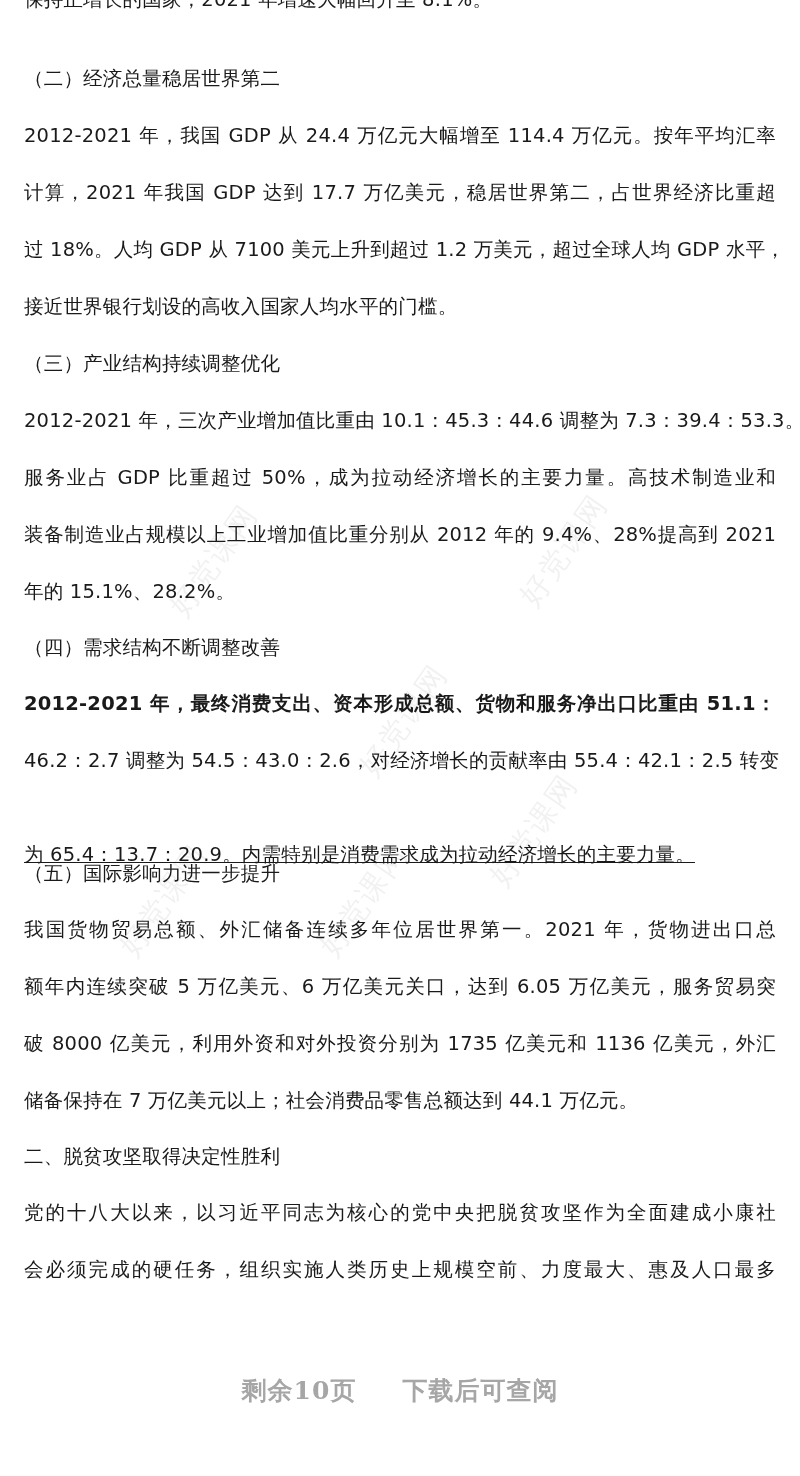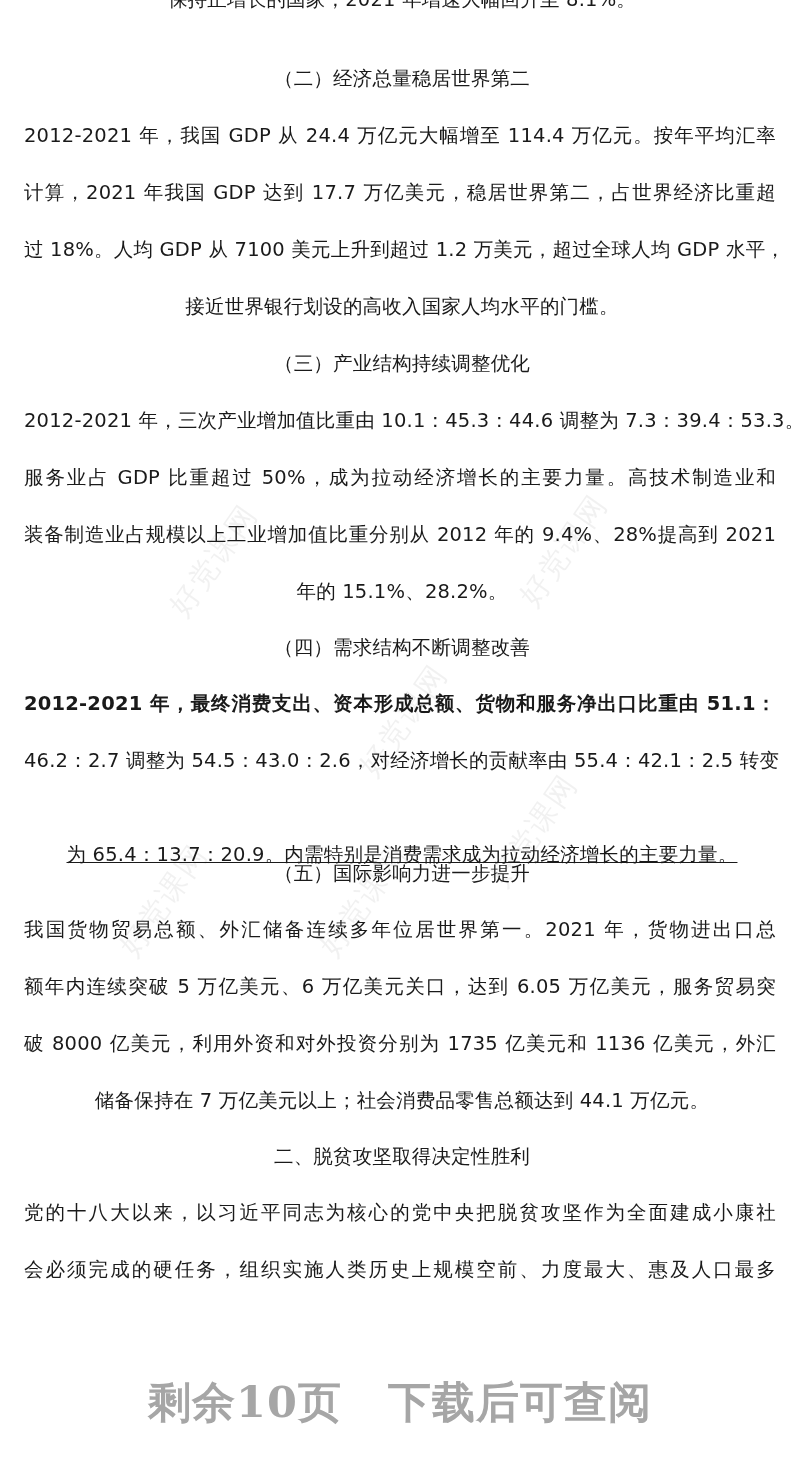--- a/index.html
+++ b/index.html
@@ -5,34 +5,33 @@
     html, body { margin: 0; padding: 0; background: #ffffff; }
     body {
       width: 800px; height: 1476px; position: relative; overflow: hidden;
       font-family: "DejaVu Sans", "Liberation Sans", sans-serif;
       color: #1a1a1a;
     }
     .line {
       position: absolute; left: 24px; width: 756px;
       font-size: 19.5px; line-height: 24px; white-space: nowrap;
       letter-spacing: 0.2px;
-      text-align: center;
     }
     .justify { text-align: justify; text-align-last: justify; width: 752px; }
     .heading { left: 24px; }
     .watermark {
       position: absolute; font-size: 30px; color: rgba(0,0,0,0.055);
       transform: rotate(-55deg); transform-origin: center; white-space: nowrap;
       letter-spacing: 2px; pointer-events: none;
       font-family: "DejaVu Sans", sans-serif;
     }
     .footer {
       position: absolute; left: 0; width: 800px; top: 1374px; text-align: center;
       font-family: "DejaVu Serif", "Liberation Serif", serif; font-weight: bold;
-      font-size: 43px; color: #a6a6a6; letter-spacing: 1px;
+      font-size: 25px; color: #a6a6a6; letter-spacing: 1px;
     }
     .footer span + span { margin-left: 46px; }
   </style>
 </head>
 <body>
 
 <div class="watermark" style="left:150px; top:540px;">好党课网</div>
 <div class="watermark" style="left:500px; top:530px;">好党课网</div>
 <div class="watermark" style="left:340px; top:700px;">好党课网</div>
 <div class="watermark" style="left:470px; top:810px;">好党课网</div>

